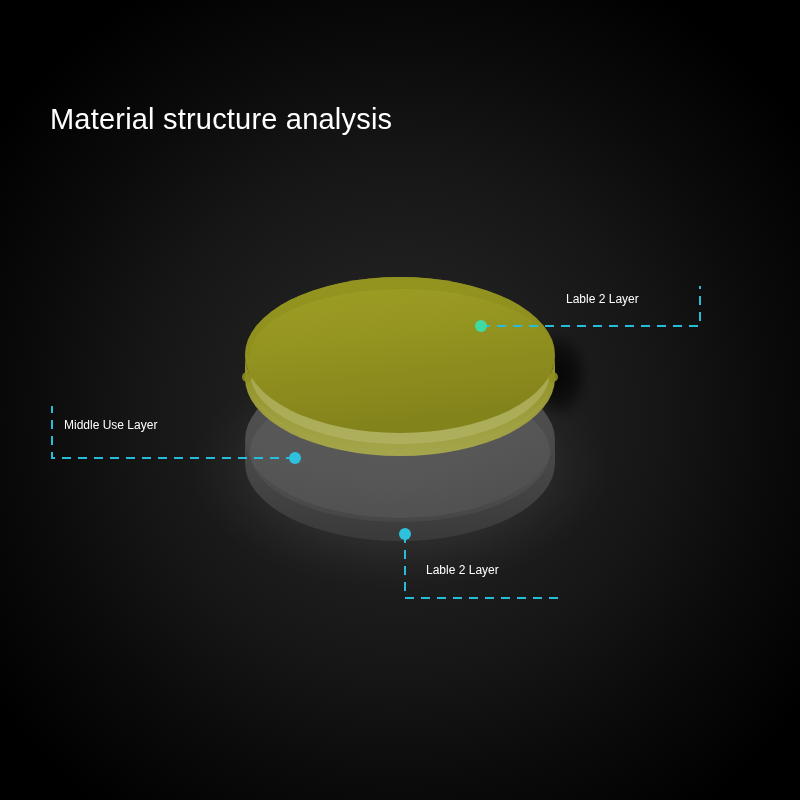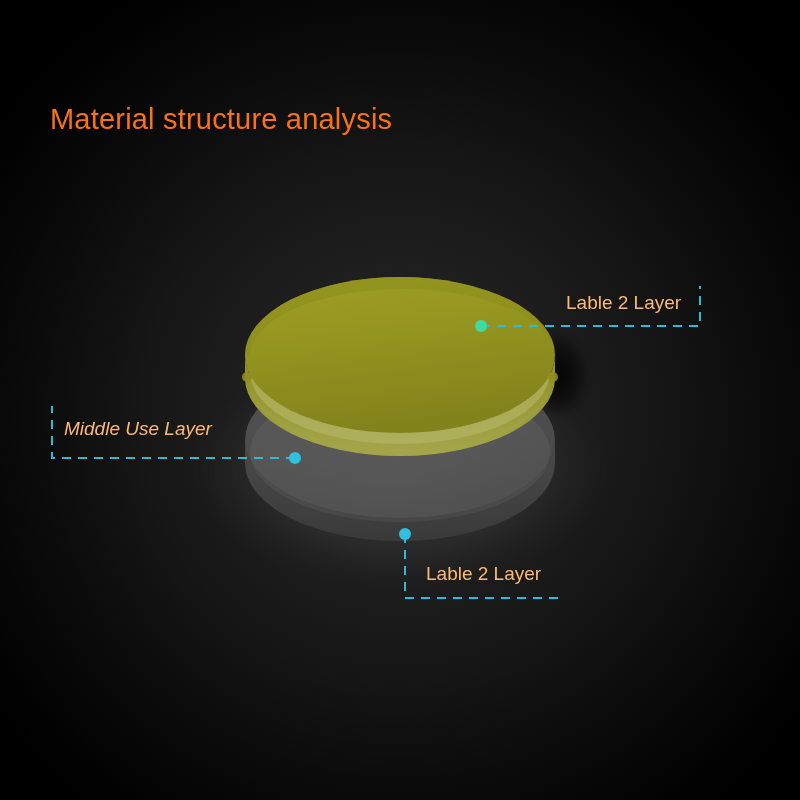--- a/index.html
+++ b/index.html
@@ -27,40 +27,40 @@
                 #161616 52%,
                 #0b0b0b 74%,
                 #000000 100%);
   }
   #title {
     position: absolute;
     left: 50px;
     top: 103px;
     font-size: 29px;
     font-weight: 400;
-    color: #f97316;
+    color: #ffffff;
     letter-spacing: 0.2px;
     white-space: nowrap;
   }
   #diagram {
     position: absolute;
     left: 0;
     top: 0;
     width: 800px;
     height: 800px;
   }
   .label-text {
     position: absolute;
-    color: #fdba74;
-    font-size: 19px;
+    color: #ffffff;
+    font-size: 12px;
     font-weight: 400;
     white-space: nowrap;
   }
   #label-2-text { left: 566px; top: 292px; }
-  #label-mid-text { left: 64px; top: 418px; font-style: italic; }
+  #label-mid-text { left: 64px; top: 418px; }
   #label-1-text { left: 426px; top: 563px; }
 </style>
 </head>
 <body>
 
 <div id="stage">
 
   <div id="bg-gradient"></div>
 
   <div id="title">Material structure analysis</div>

